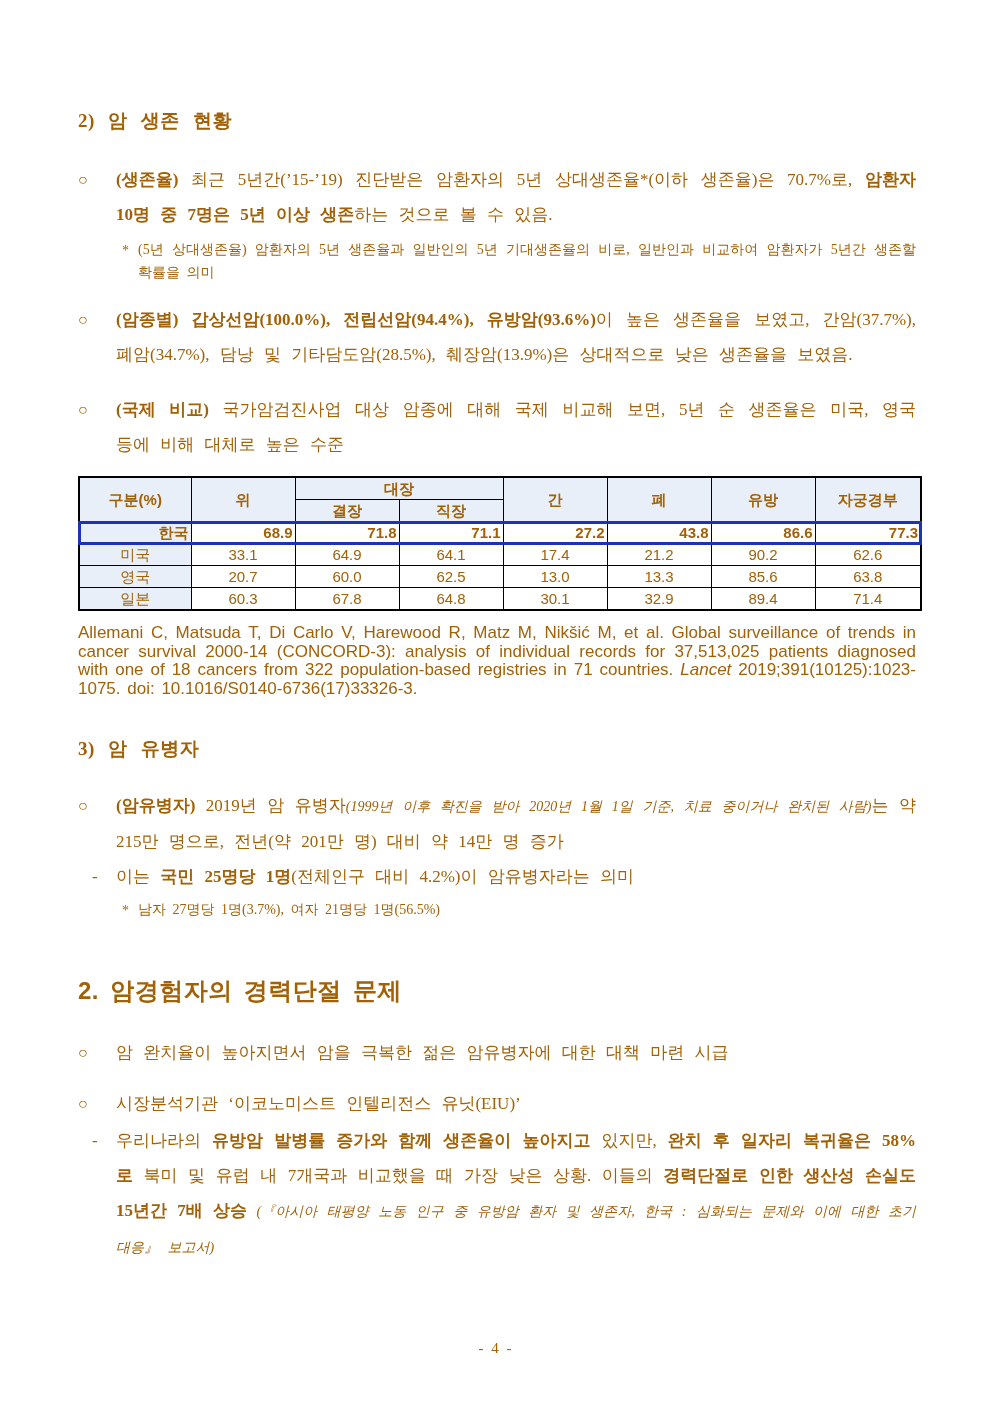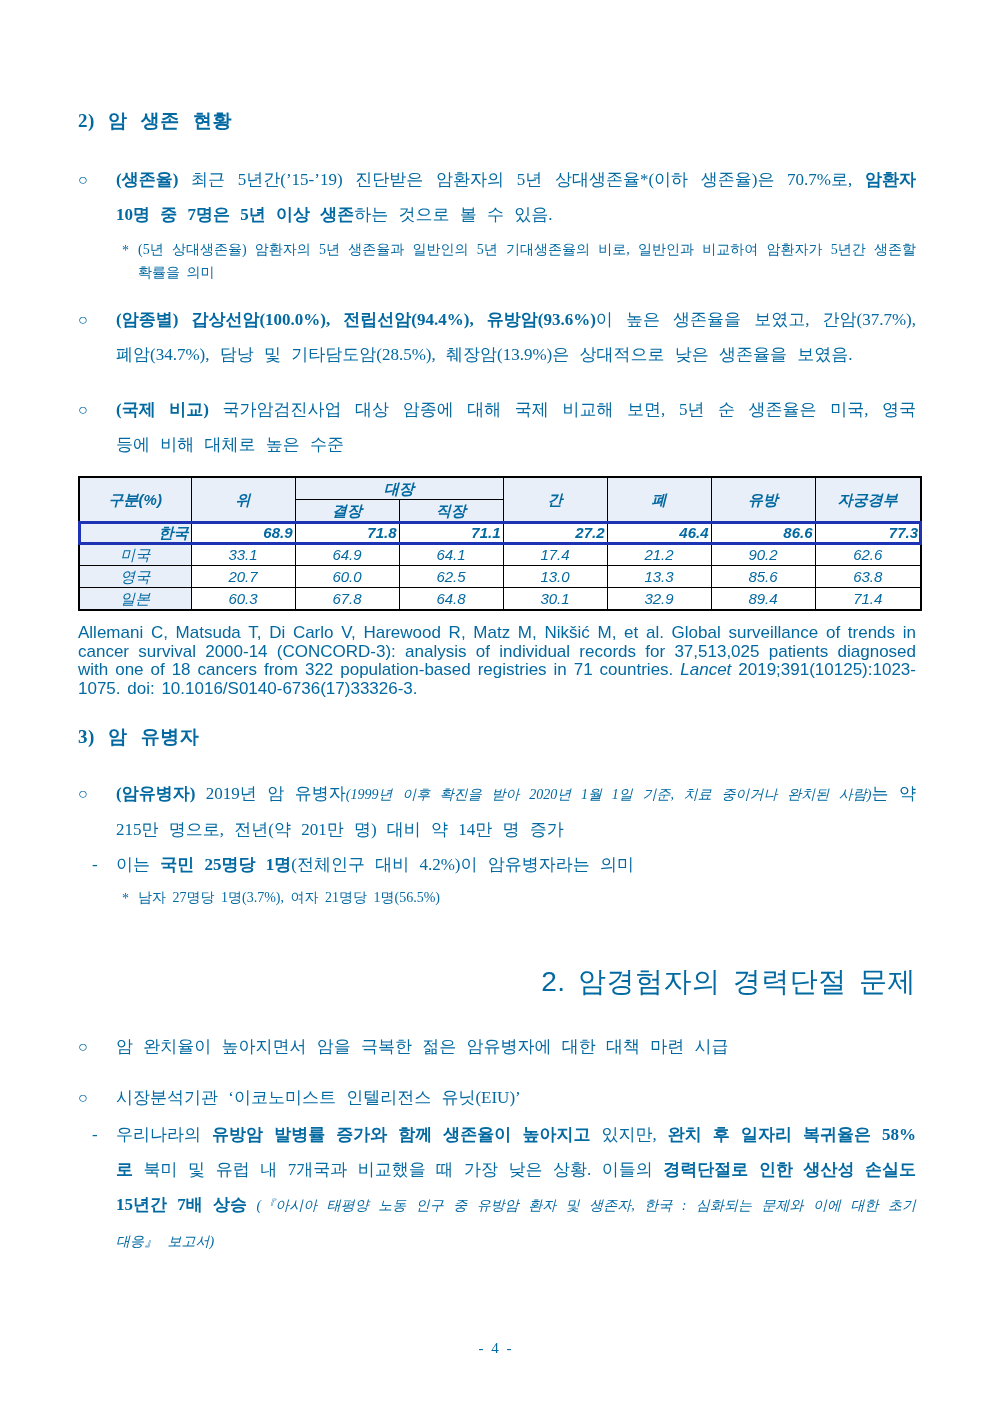--- a/index.html
+++ b/index.html
@@ -3,31 +3,31 @@
 <meta charset="utf-8">
 <style>
   html,body{margin:0;padding:0;background:#fff;}
   .page{
     position:relative;
     width:992px;height:1403px;
     background:#fff;
     box-sizing:border-box;
     padding:108px 76px 0 78px;
     font-family:"Liberation Serif","DejaVu Serif",serif;
-    color:#0369a1;
+    color:#a16207;
     overflow:hidden;
   }
   
   .sub-heading{
     font-size:19px;font-weight:bold;word-spacing:8px;letter-spacing:0.5px;
   }
   
   .big-heading{
     font-family:"Liberation Sans","DejaVu Sans",sans-serif;
-    font-size:28px;font-weight:normal;word-spacing:4px;letter-spacing:0.5px;text-align:right;
+    font-size:24px;font-weight:bold;word-spacing:4px;letter-spacing:0.5px;
   }
   .bullet{
     position:relative;
     padding-left:38px;
     font-size:17px;line-height:35px;
     text-align:justify;word-break:keep-all;word-spacing:6px;
   }
   .bullet > .marker{
     position:absolute;left:0;top:0;font-weight:normal;font-size:16px;
   }
@@ -82,22 +82,22 @@
   .page-number{
     position:absolute;left:0;right:0;bottom:46px;
     text-align:center;font-size:15px;letter-spacing:2px;
   }
   
   .mt-h1{margin-top:0;}
   .mt-b1{margin-top:28px;}
   .mt-fn1{margin-top:6px;}
   .mt-b2{margin-top:18px;}
   .mt-b3{margin-top:20px;}
-  .mt-table{margin-top:14px;font-style:italic;}
-  .mt-h3{margin-top:26px;}
+  .mt-table{margin-top:14px;}
+  .mt-h3{margin-top:38px;}
   .mt-s3b1{margin-top:26px;}
   .mt-s3fn{margin-top:4px;}
   .mt-h2{margin-top:54px;}
   .mt-s2b1{margin-top:28px;}
   .mt-s2b2{margin-top:16px;}
   .mt-s2d1{margin-top:2px;}
 </style>
 </head>
 <body>
 
@@ -151,21 +151,21 @@
         <th>직장</th>
       </tr>
     </thead>
     <tbody>
       <tr class="highlight">
         <td class="rowname">한국</td>
         <td>68.9</td>
         <td>71.8</td>
         <td>71.1</td>
         <td>27.2</td>
-        <td>46.4</td>
+        <td>43.8</td>
         <td>86.6</td>
         <td>77.3</td>
       </tr>
       <tr>
         <td class="rowname">미국</td>
         <td>33.1</td>
         <td>64.9</td>
         <td>64.1</td>
         <td>17.4</td>
         <td>21.2</td>

